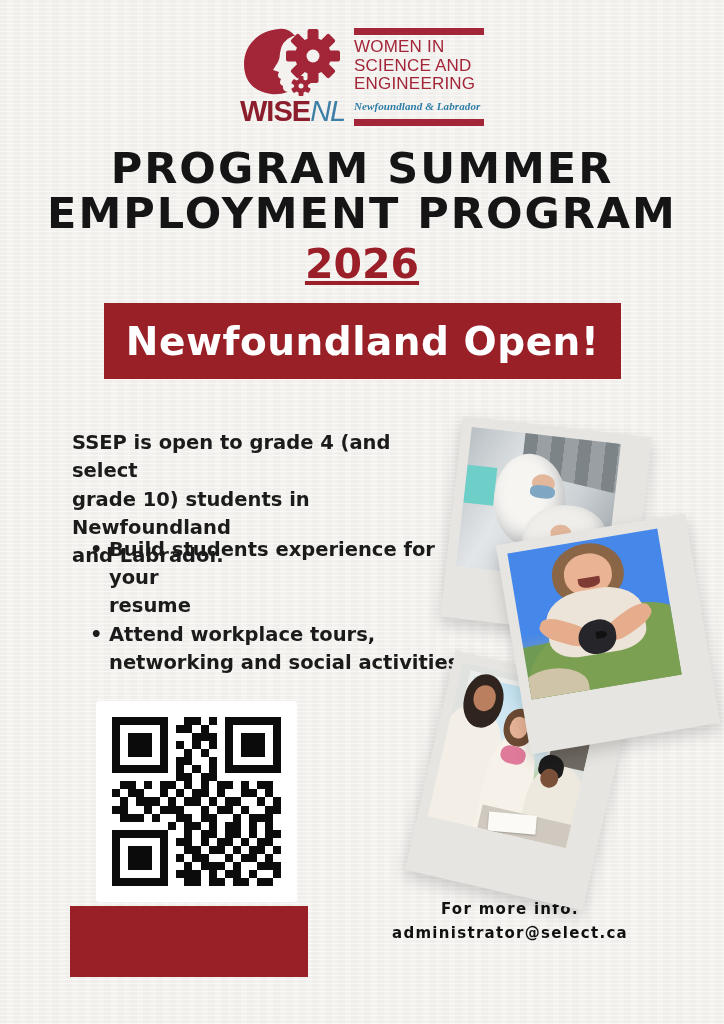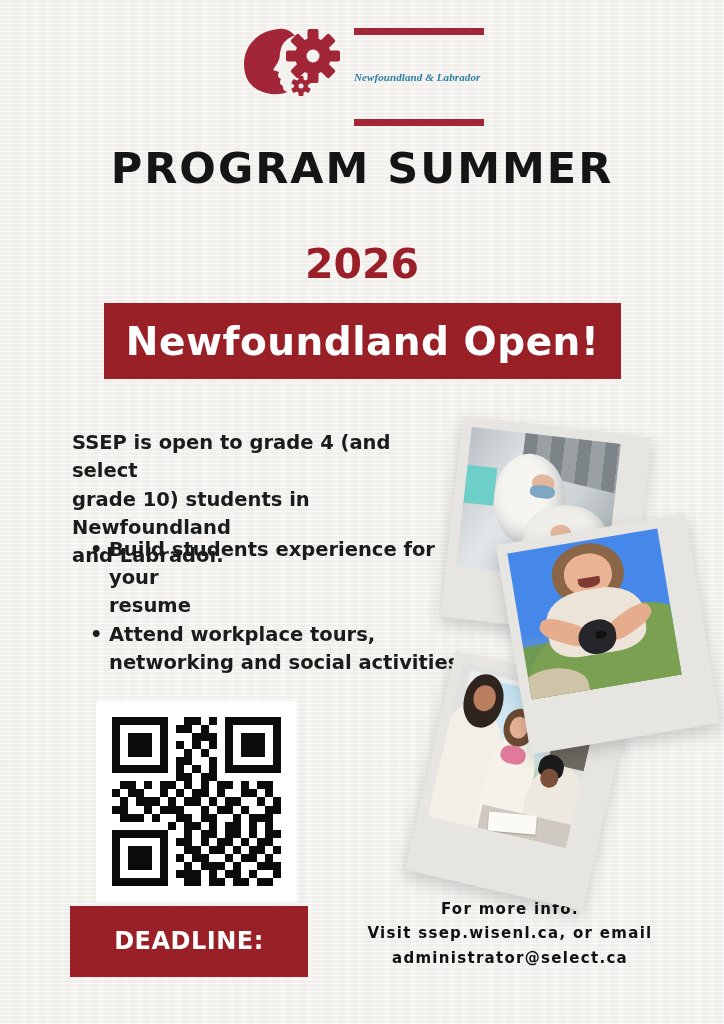--- a/index.html
+++ b/index.html
@@ -23,21 +23,21 @@
   .logo-right{width:130px;display:flex;flex-direction:column;justify-content:space-between;}
   .logo-rule{height:7px;background:#a32638;}
   .org{font-family:"Liberation Sans",sans-serif;color:#a32638;
        font-size:17px;line-height:1.07;letter-spacing:.2px;font-weight:400;}
   .region{font-family:"Liberation Serif",serif;font-style:italic;font-weight:bold;
           color:#2e7da6;font-size:11px;margin:3px 0 4px 0;letter-spacing:.1px;}
   
   .title{position:absolute;top:146px;left:0;width:724px;text-align:center;
          font-weight:bold;font-size:43px;line-height:1.05;color:#151515;letter-spacing:2px;}
   .year{position:absolute;top:240px;left:0;width:724px;text-align:center;
-        font-weight:bold;font-size:41px;color:#9a1f28;}
+        font-weight:bold;font-size:41px;color:#9a1f28;text-decoration:underline;}
   .banner{position:absolute;top:303px;left:104px;width:517px;height:76px;
           background:#9a2028;color:#fff;display:flex;align-items:center;justify-content:center;
           font-weight:bold;font-size:39px;letter-spacing:.5px;}
   
   .intro{position:absolute;left:72px;top:429px;width:390px;
          font-weight:bold;font-size:19.5px;line-height:1.45;color:#1b1b1b;white-space:pre-line;}
   .benefits{position:absolute;left:88px;top:536px;width:380px;margin:0;padding:0;list-style:none;}
   .benefits li{position:relative;padding-left:21px;font-weight:bold;font-size:19.5px;
                line-height:1.43;color:#1b1b1b;white-space:pre-line;margin:0 0 1px 0;}
   .benefits li::before{content:"•";position:absolute;left:2px;top:0;}
@@ -137,30 +137,37 @@
         <g fill="#a32638">
           <g transform="translate(60,58)">
             <rect x="-2.5" y="-10" width="5" height="20" rx="1"></rect>
             <rect x="-2.5" y="-10" width="5" height="20" rx="1" transform="rotate(60)"></rect>
             <rect x="-2.5" y="-10" width="5" height="20" rx="1" transform="rotate(120)"></rect>
             <circle r="7"></circle>
             <circle r="2.5" fill="#f3f2ef"></circle>
           </g>
         </g>
       </svg>
+      <div class="brandline"><span class="brand-wise">WISE</span><span class="brand-nl">NL</span></div>
     </div>
     <div class="logo-right">
       <div class="logo-rule"></div>
+      <div class="org">
+        <div>WOMEN IN</div>
+        <div>SCIENCE AND</div>
+        <div>ENGINEERING</div>
+      </div>
       <div class="region">Newfoundland &amp; Labrador</div>
       <div class="logo-rule"></div>
     </div>
   </div>
 
   <div class="title">
     <div>PROGRAM SUMMER</div>
+    <div>EMPLOYMENT PROGRAM</div>
   </div>
   <div class="year">2026</div>
   <div class="banner">Newfoundland Open!</div>
 
   <div class="intro">SSEP is open to grade 4 (and select
 grade 10) students in Newfoundland
 and Labrador.</div>
   <ul class="benefits">
     <li>Build students experience for your
 resume</li>
@@ -412,26 +419,24 @@
         <div style="grid-area: 21 / 13;"></div>
         <div style="grid-area: 21 / 14;"></div>
         <div style="grid-area: 21 / 16;"></div>
         <div style="grid-area: 21 / 17;"></div>
         <div style="grid-area: 21 / 19;"></div>
         <div style="grid-area: 21 / 20;"></div>
       </div>
   </div>
 
   <div class="deadline">
-    <div class="d1">DEADLINE:</div>
   </div>
 
   <div class="info">
     <div>For more info:</div>
-    <div>Visit ssep.wisenl.ca, or email</div>
     <div>administrator@select.ca</div>
   </div>
 
   <div class="polaroid" id="photo1" title="Students in white cleanroom suits working in a lab">
     <div class="scene sc1">
       <div class="cab"></div>
       <div class="teal"></div>
       <div class="suit1"></div>
       <div class="suit2"></div>
       <div class="face1"></div>

